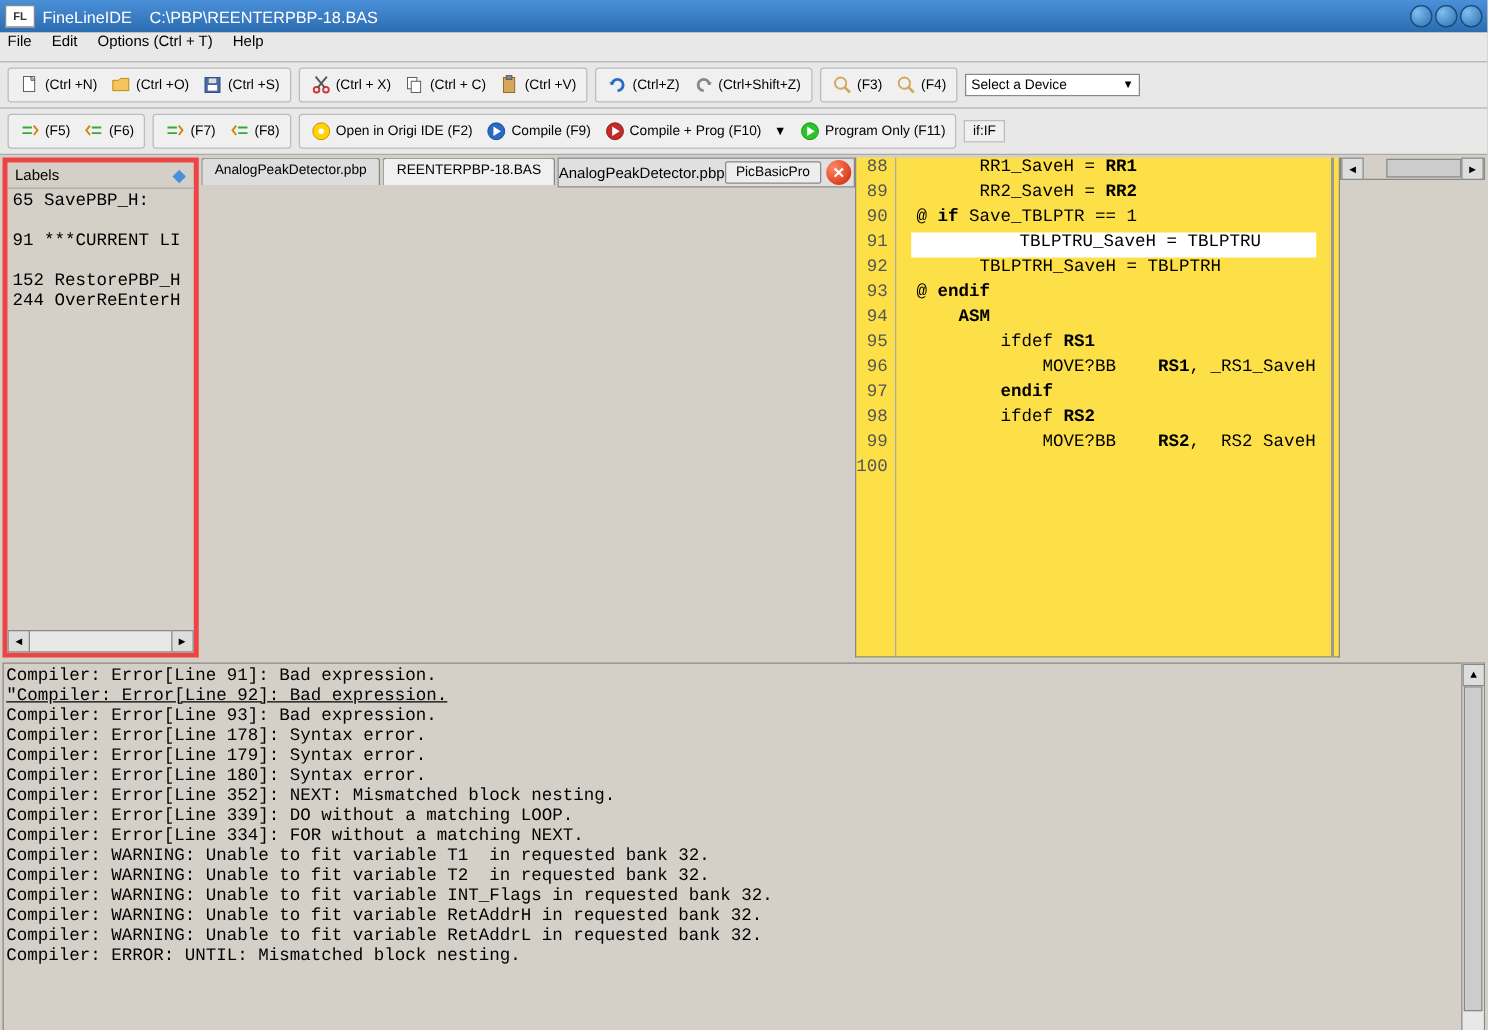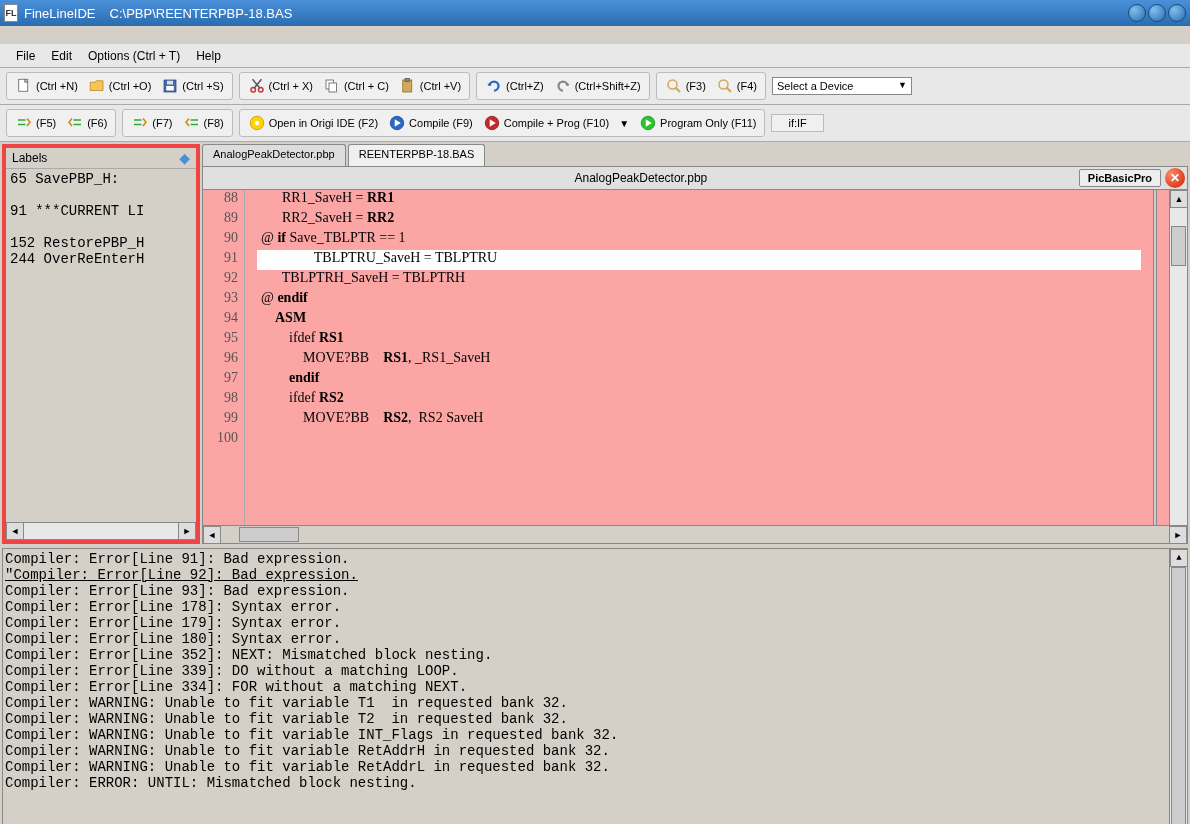--- a/index.html
+++ b/index.html
@@ -1,51 +1,51 @@
 <!DOCTYPE html>
 <html><head>
 <meta charset="utf-8">
 <style>
 * { box-sizing: border-box; margin: 0; padding: 0; }
 body { font-family: Tahoma, Arial, sans-serif; font-size: 12px; background: #d4d0c8; width: 1190px; height: 824px; overflow: hidden; }
 .titlebar { background: linear-gradient(to bottom, #4a90d9, #2b6cb0); color: white; height: 26px; display: flex; align-items: center; padding: 0 4px; }
-.titlebar .icon-box { background: #fff; color: #333; width: 14px; height: 18px; display: inline-flex; align-items: center; justify-content: center; font-size: 9px; font-weight: bold; border: 1px solid #888; margin-right: 6px; }
+.titlebar .icon-box { background: #fff; color: #333; width: 24px; height: 18px; display: inline-flex; align-items: center; justify-content: center; font-size: 9px; font-weight: bold; border: 1px solid #888; margin-right: 6px; }
 .titlebar .title { font-size: 13px; }
 .titlebar .spacer { flex: 1; }
 .titlebar .winbtns { display: flex; gap: 2px; }
 .titlebar .winbtn { width: 18px; height: 18px; border-radius: 50%; background: radial-gradient(circle at 30% 30%, #7ec0ee, #2b6cb0); border: 1px solid #1a4a7a; }
-.menubar { background: #e8e8e8; height: 24px; display: flex; align-items: center; padding: 0 16px; gap: 16px; border-bottom: 1px solid #aaa; margin-top: 18px; }
+.menubar { background: #e8e8e8; height: 24px; display: flex; align-items: flex-start; padding: 0 6px; gap: 16px; border-bottom: 1px solid #aaa; }
 .menubar span { cursor: default; }
 .toolbar { background: #e8e8e8; padding: 4px 6px; display: flex; align-items: center; gap: 6px; border-bottom: 1px solid #aaa; flex-wrap: wrap; }
 .tb-group { display: flex; align-items: center; gap: 2px; border: 1px solid #bbb; border-radius: 3px; padding: 2px 4px; background: #f0f0f0; }
 .tb-btn { display: inline-flex; align-items: center; gap: 3px; padding: 2px 4px; cursor: default; }
 .tb-btn svg { width: 18px; height: 18px; }
 .tb-label { font-size: 11px; }
 .device-sel { border: 1px solid #888; background: #fff; padding: 2px 14px 2px 4px; font-size: 11px; width: 140px; position: relative; }
 .device-sel::after { content: '▼'; position: absolute; right: 4px; font-size: 9px; }
-.if-box { border: 1px solid #bbb; padding: 2px 16px; font-size: 11px; background: #f0f0f0; }
+.if-box { border: 1px solid #bbb; padding: 2px 6px; font-size: 11px; background: #f0f0f0; }
 .main-area { display: flex; height: 404px; }
 .left-panel { width: 198px; display: flex; flex-direction: column; border: 4px solid #ef4444; margin: 2px; background: #d4d0c8; }
 .left-head { display: flex; align-items: center; padding: 2px 6px; border-bottom: 1px solid #aaa; }
 .left-head .lbl { flex: 1; }
 .left-head .dia { color: #4a90d9; font-size: 14px; }
 .left-body { flex: 1; font-family: 'Courier New', monospace; font-size: 14px; padding: 2px 4px; overflow: hidden; }
 .left-body div { white-space: pre; }
 .left-scroll { height: 18px; display: flex; }
 .sc-btn { width: 18px; height: 18px; background: #ddd; border: 1px solid #888; display: flex; align-items: center; justify-content: center; font-size: 9px; }
 .sc-track { flex: 1; background: #e8e8e8; border-top: 1px solid #888; border-bottom: 1px solid #888; }
-.right-panel { flex: 1; display: flex; flex-direction: column; margin: 2px 2px 2px 0; }
+.right-panel { flex: 1; display: flex; flex-direction: row; margin: 2px 2px 2px 0; }
 .tabs { display: flex; height: 22px; }
 .tab { padding: 3px 10px; border: 1px solid #888; border-bottom: none; background: #ddd; font-size: 11px; margin-right: 2px; border-radius: 3px 3px 0 0; cursor: default; }
 .tab.active { background: #f0f0f0; }
 .editor-head { display: flex; align-items: center; background: #e0e0e0; border: 1px solid #888; height: 24px; }
 .editor-title { flex: 1; text-align: center; font-size: 12px; }
-.lang-btn { padding: 2px 8px; border: 1px solid #888; background: #eee; font-size: 11px; margin-right: 4px; border-radius: 2px; font-weight: bold; }
+.lang-btn { padding: 2px 8px; border: 1px solid #888; background: #eee; font-size: 11px; margin-right: 4px; border-radius: 2px; }
 .close-btn { width: 20px; height: 20px; border-radius: 50%; background: radial-gradient(circle at 30% 30%, #ff8866, #cc2200); color: #fff; display: flex; align-items: center; justify-content: center; font-weight: bold; margin-right: 2px; }
-.editor-body { flex: 1; display: flex; border: 1px solid #888; border-top: none; background: #fca5a5; font-family: Liberation Serif, serif; font-size: 14px; overflow: hidden; position: relative; gap: 12px; }
+.editor-body { flex: 1; display: flex; border: 1px solid #888; border-top: none; background: #fde047; font-family: Liberation Mono, monospace; font-size: 14px; overflow: hidden; position: relative; gap: 12px; }
 .gutter { width: 42px; text-align: right; padding-right: 6px; color: #555; border-right: 1px solid #aaa; }
 .code { flex: 1; }
 .code-line { height: 20px; white-space: pre; padding-left: 4px; }
 .gutter-line { height: 20px; }
 .hl { background: #fff; padding-left: 36px; }
 .bold { font-weight: bold; }
 .vscroll { width: 18px; background: #e8e8e8; border-left: 1px solid #888; display: flex; flex-direction: column; }
 .vscroll .thumb { background: #ccc; border: 1px solid #888; height: 40px; margin: 18px 1px 0 1px; }
 .rsplit { width: 4px; background: #ccc; border-left: 1px solid #888; border-right: 1px solid #888; }
 .hscroll { height: 18px; display: flex; border: 1px solid #888; border-top: none; }

